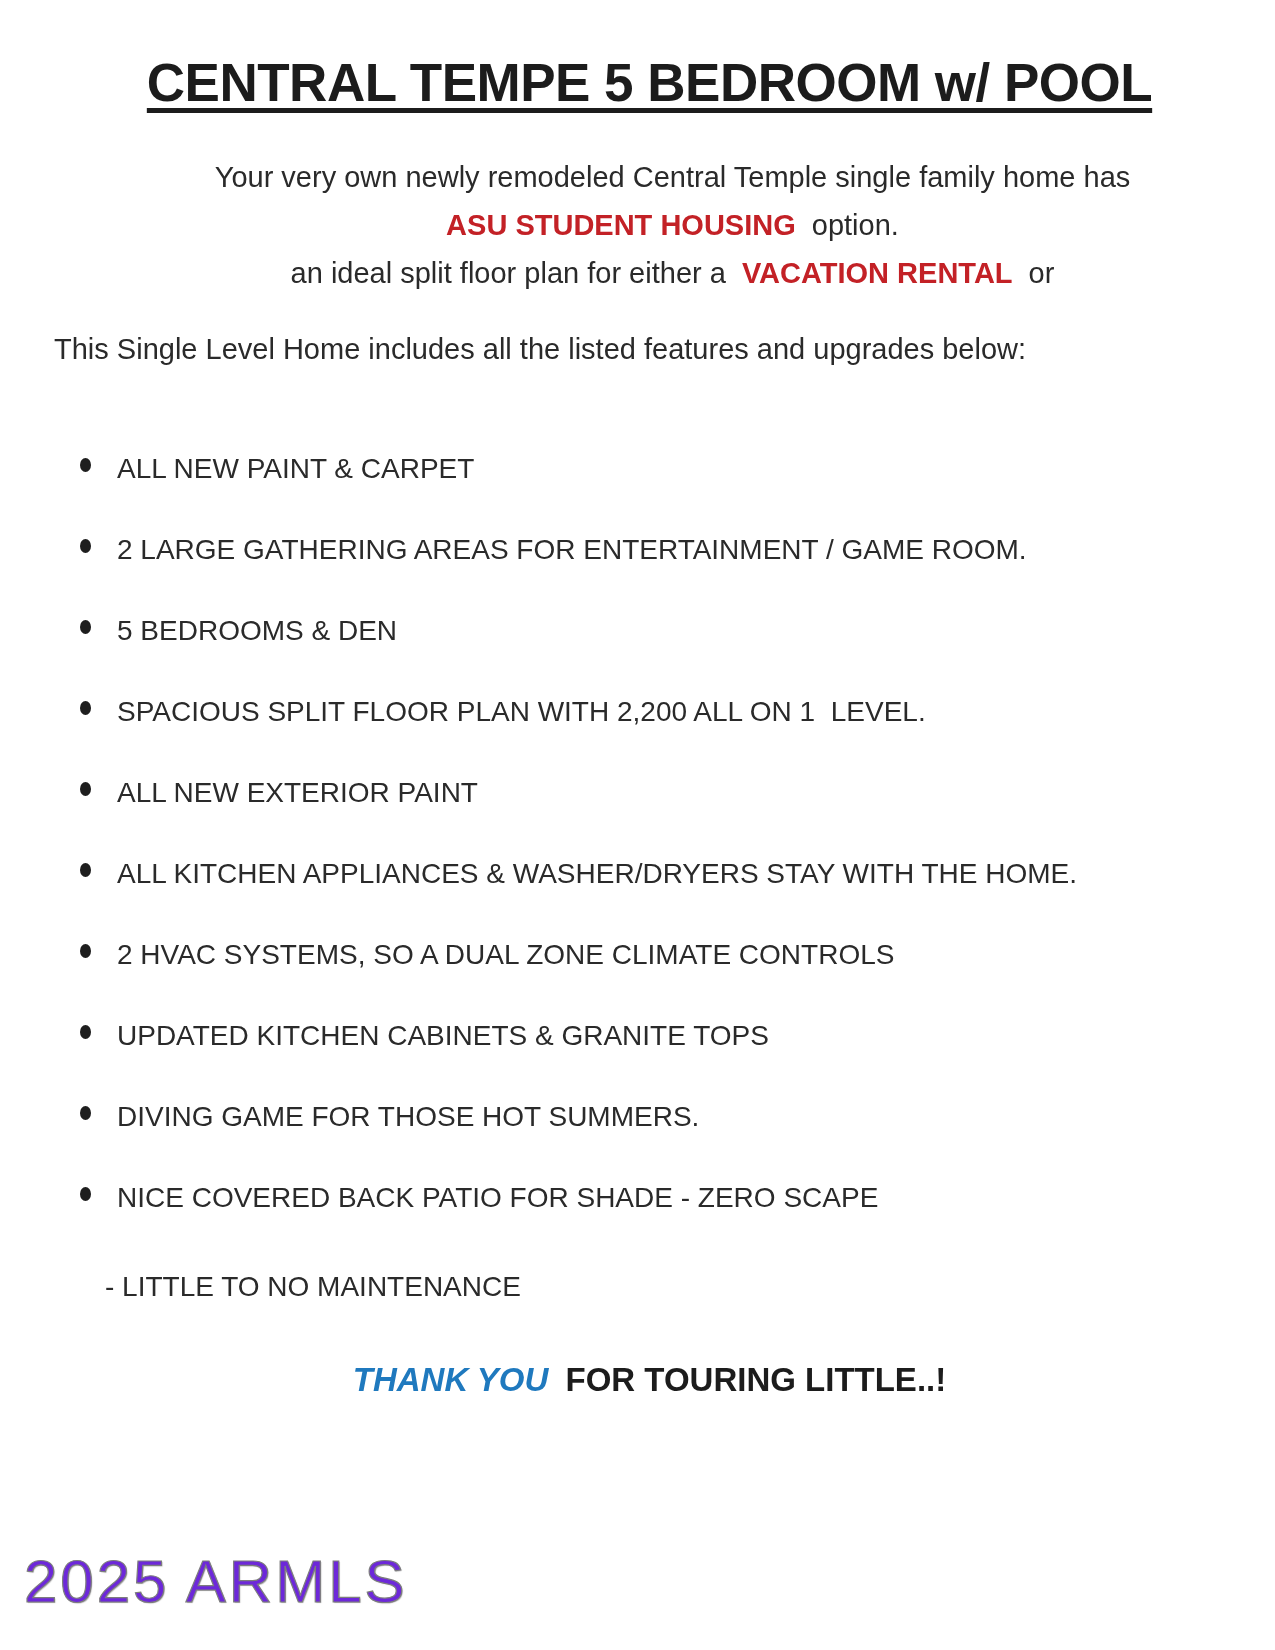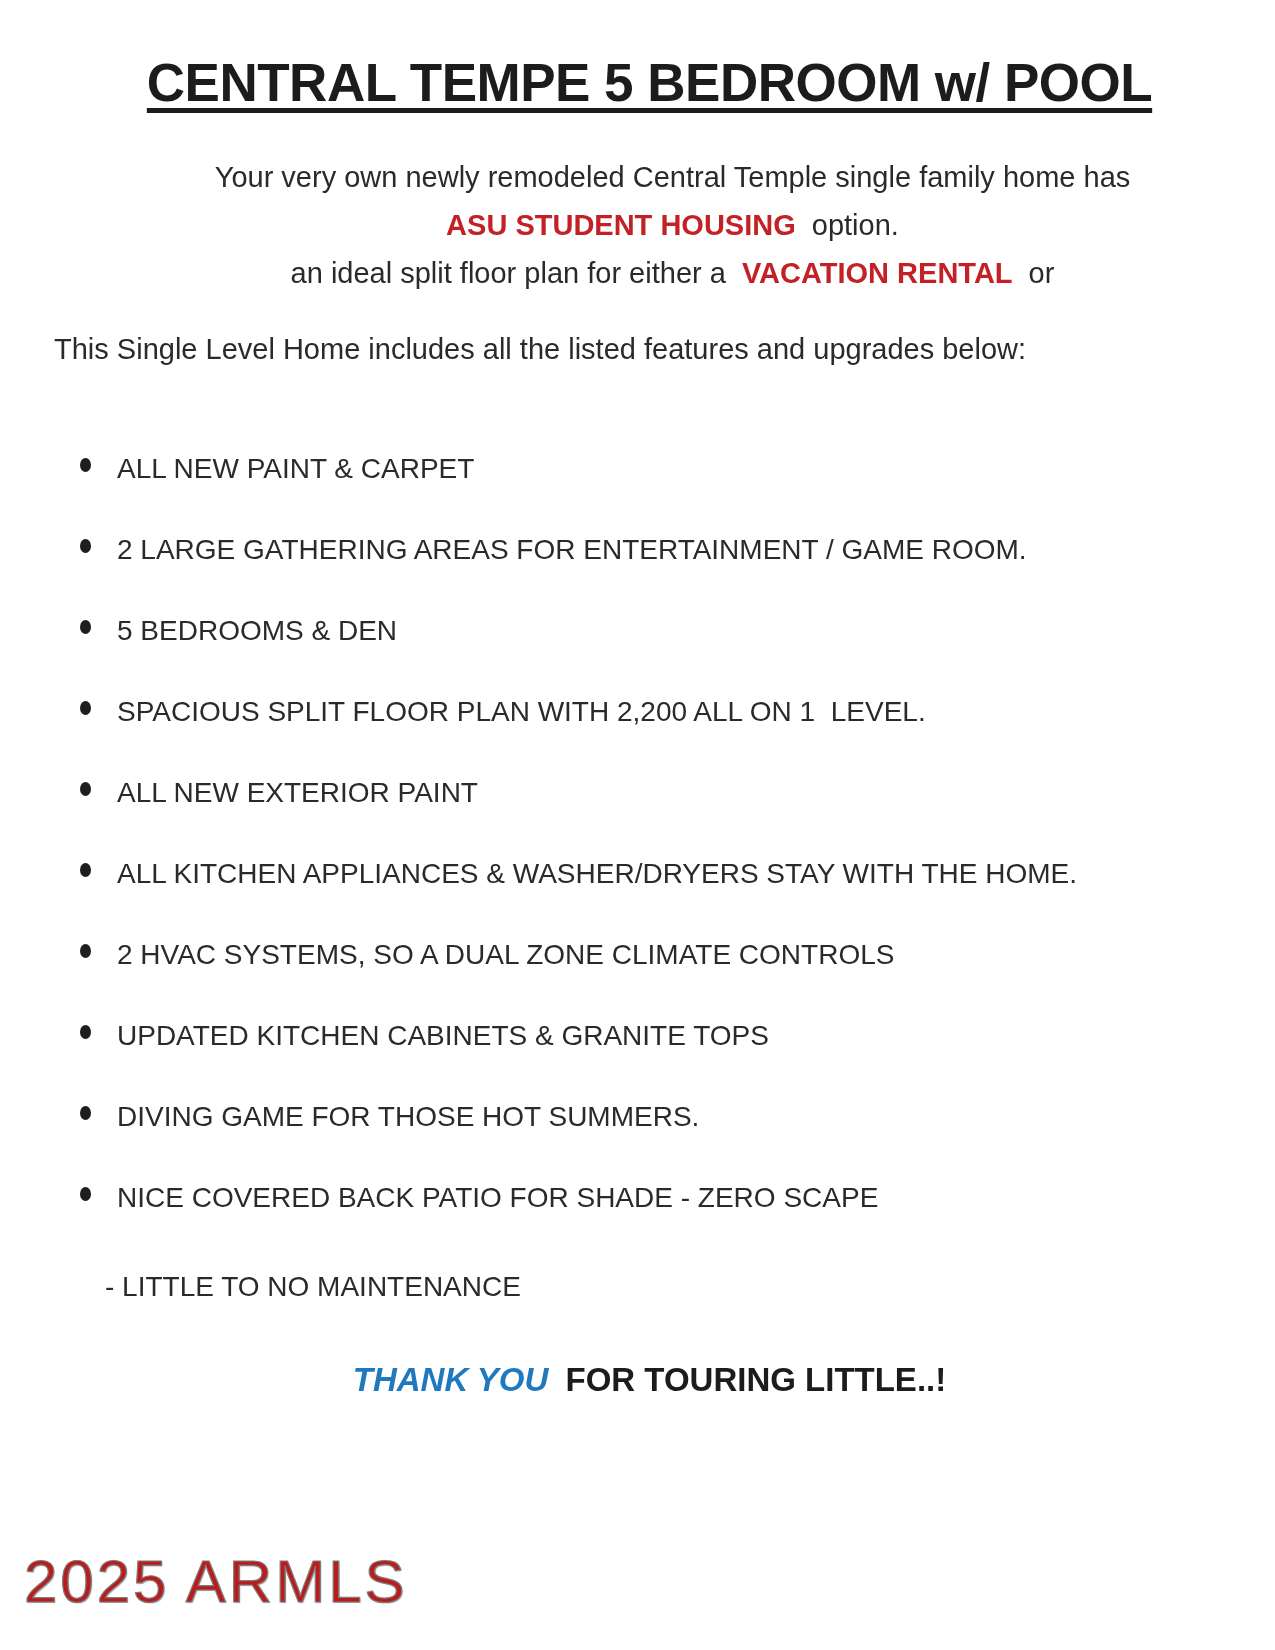--- a/index.html
+++ b/index.html
@@ -82,21 +82,21 @@
   .thank-you .blue-italic {
     color: #1f79be;
     font-style: italic;
   }
   .watermark {
     position: absolute;
     left: 8px;
     bottom: 42px;
     font-size: 60px;
     letter-spacing: 3px;
-    color: #b91c1c;
+    color: #6d28d9;
     -webkit-text-stroke: 1.2px #7d7d7d;
     text-shadow: 1px 1px 1px #b5b5b5;
   }
 </style>
 </head>
 <body>
 
 <main class="page">
 
   <h1 class="title">CENTRAL TEMPE 5 BEDROOM w/ POOL</h1>

